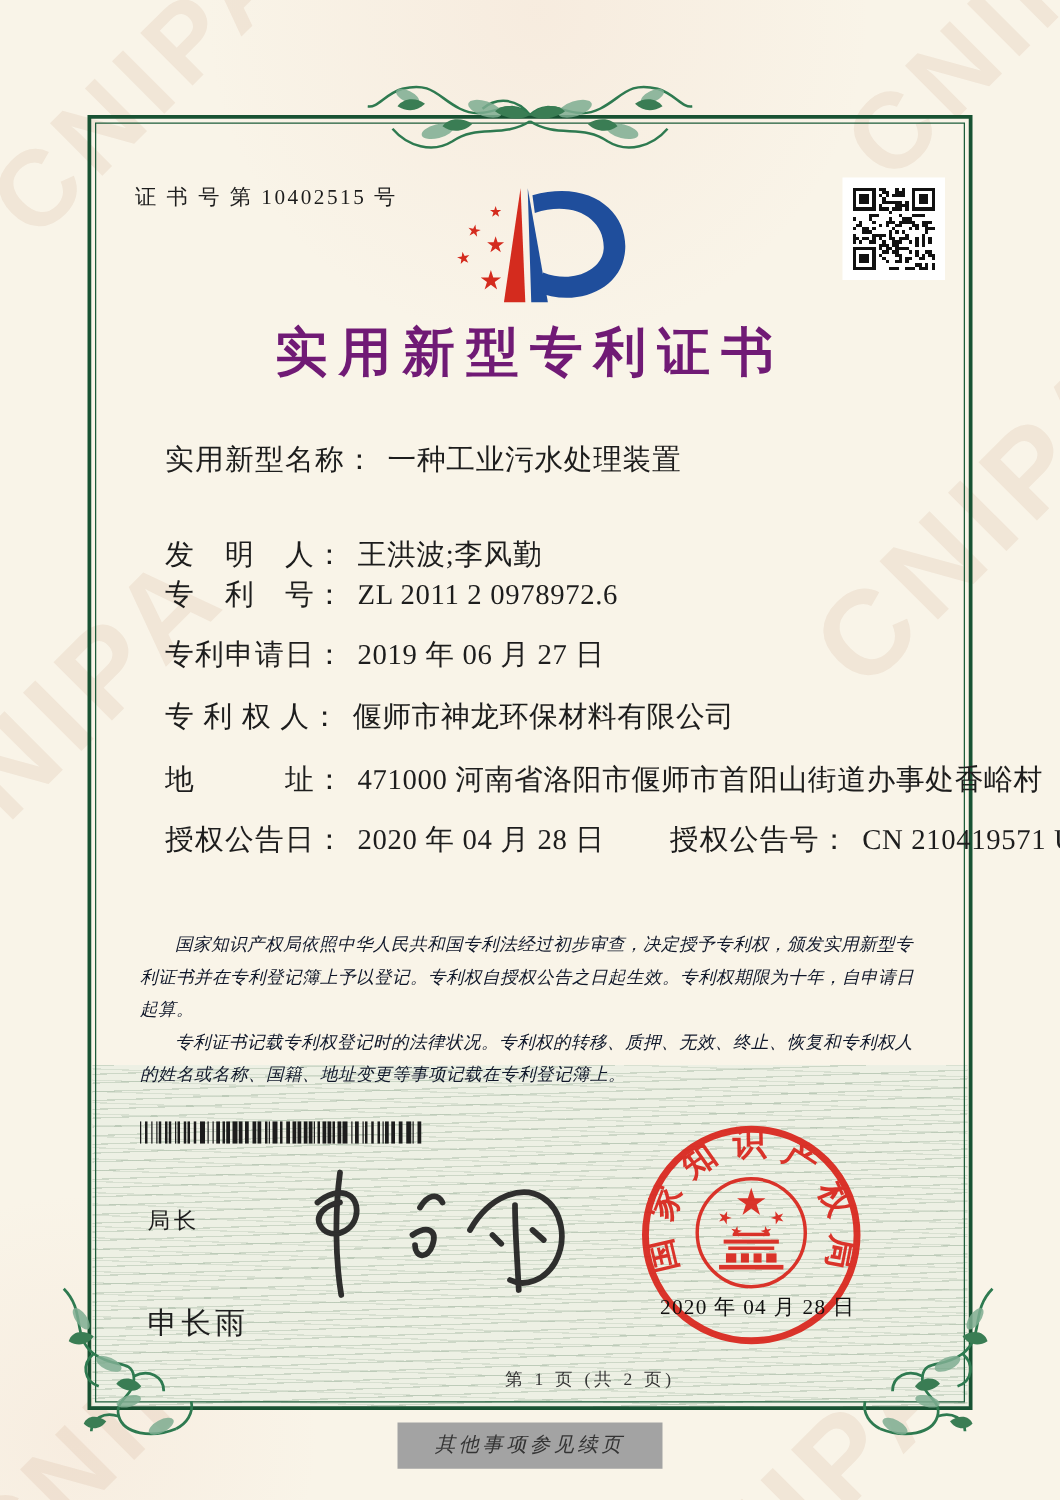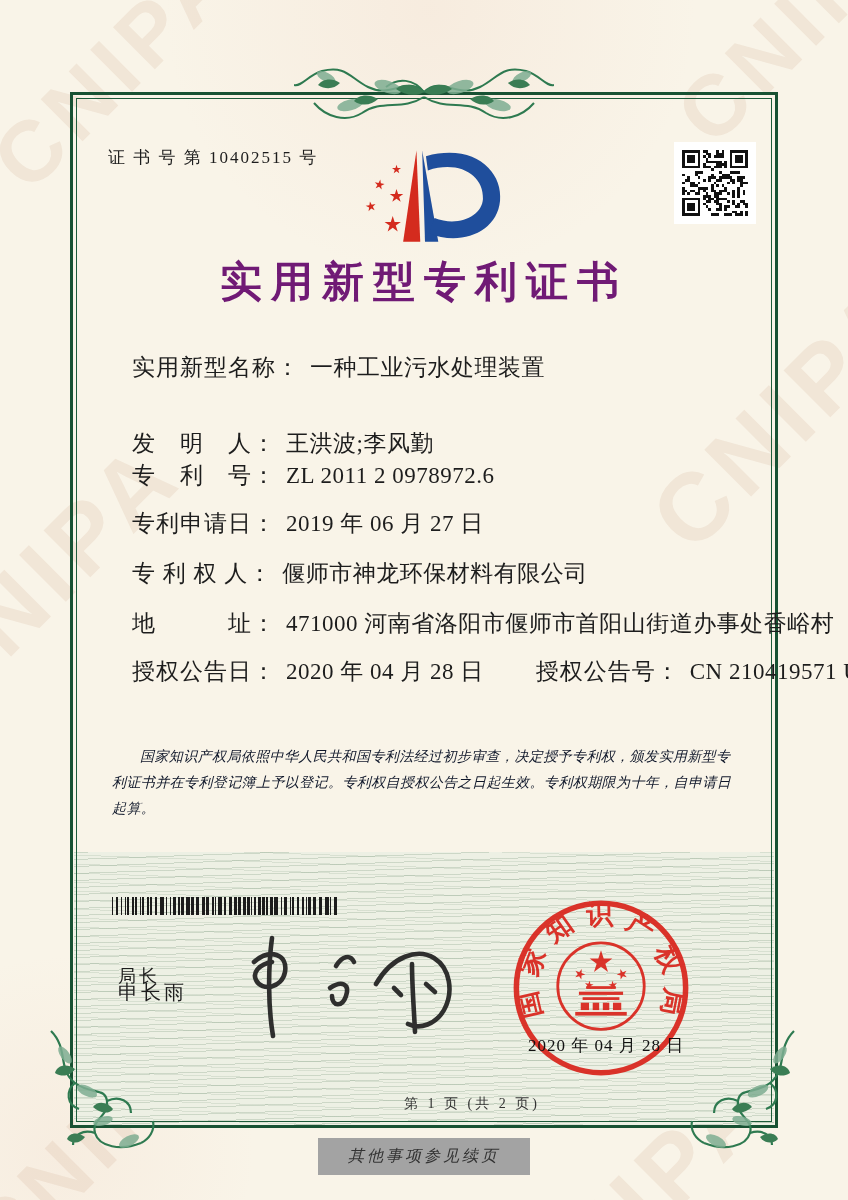--- a/index.html
+++ b/index.html
@@ -58,21 +58,21 @@
   .grant-no-pair{margin-left:52px;}
   .body-text{
     position:absolute;left:112px;top:698px;width:630px;
     font-size:14px;line-height:1.85;font-style:italic;color:#0f172a;
     letter-spacing:.4px;
     margin-top:46px;
   }
   .body-text p{margin:0;text-indent:2em;}
   .barcode{position:absolute;left:112px;top:897px;width:226px;height:18px;}
   .sig-title{position:absolute;left:118px;top:964px;font-size:18px;letter-spacing:3px;}
-  .sig-name{position:absolute;left:118px;top:979px;font-size:20px;letter-spacing:3px;}
+  .sig-name{position:absolute;left:118px;top:1042px;font-size:24px;letter-spacing:3px;}
   .sig-script{position:absolute;left:228px;top:928px;width:235px;height:115px;}
   .seal{position:absolute;left:509px;top:896px;width:184px;height:184px;opacity:.93;}
   .seal-date{position:absolute;left:528px;top:1034px;font-size:17px;letter-spacing:1px;color:#111;}
   .page-num{position:absolute;left:0;top:1095px;width:100%;text-align:center;
             font-size:14px;letter-spacing:3px;color:#333;padding-left:48px;}
   .cont-note{
     position:absolute;left:50%;top:1138px;transform:translateX(-50%);
     background:#a3a3a3;padding:8px 30px;font-size:16px;font-style:italic;
     letter-spacing:3px;color:#333;white-space:nowrap;
   }
@@ -401,20 +401,21 @@
     <div class="frow" style="top:608px;">
       <span class="flabel">地　　　址：</span><span class="fvalue">471000 河南省洛阳市偃师市首阳山街道办事处香峪村</span>
     </div>
     <div class="frow" style="top:656px;">
       <span class="flabel">授权公告日：</span><span class="fvalue">2020 年 04 月 28 日</span><span class="grant-no-pair"><span class="flabel" style="min-width:0;">授权公告号：</span><span class="fvalue">CN 210419571 U</span></span>
     </div>
   </div>
 
   <div class="body-text">
     <p>国家知识产权局依照中华人民共和国专利法经过初步审查，决定授予专利权，颁发实用新型专利证书并在专利登记簿上予以登记。专利权自授权公告之日起生效。专利权期限为十年，自申请日起算。</p>
+    <p>专利证书记载专利权登记时的法律状况。专利权的转移、质押、无效、终止、恢复和专利权人的姓名或名称、国籍、地址变更等事项记载在专利登记簿上。</p>
   </div>
 
   <svg class="barcode" viewBox="0 0 226 18" preserveAspectRatio="none">
     <g id="barcode-bars" fill="#1c1c1c">
         <rect x="0" y="0" width="1" height="18" fill="#1c1c1c"></rect>
         <rect x="4" y="0" width="2" height="18" fill="#1c1c1c"></rect>
         <rect x="9" y="0" width="1" height="18" fill="#1c1c1c"></rect>
         <rect x="13" y="0" width="1" height="18" fill="#1c1c1c"></rect>
         <rect x="15" y="0" width="2" height="18" fill="#1c1c1c"></rect>
         <rect x="20" y="0" width="2" height="18" fill="#1c1c1c"></rect>

